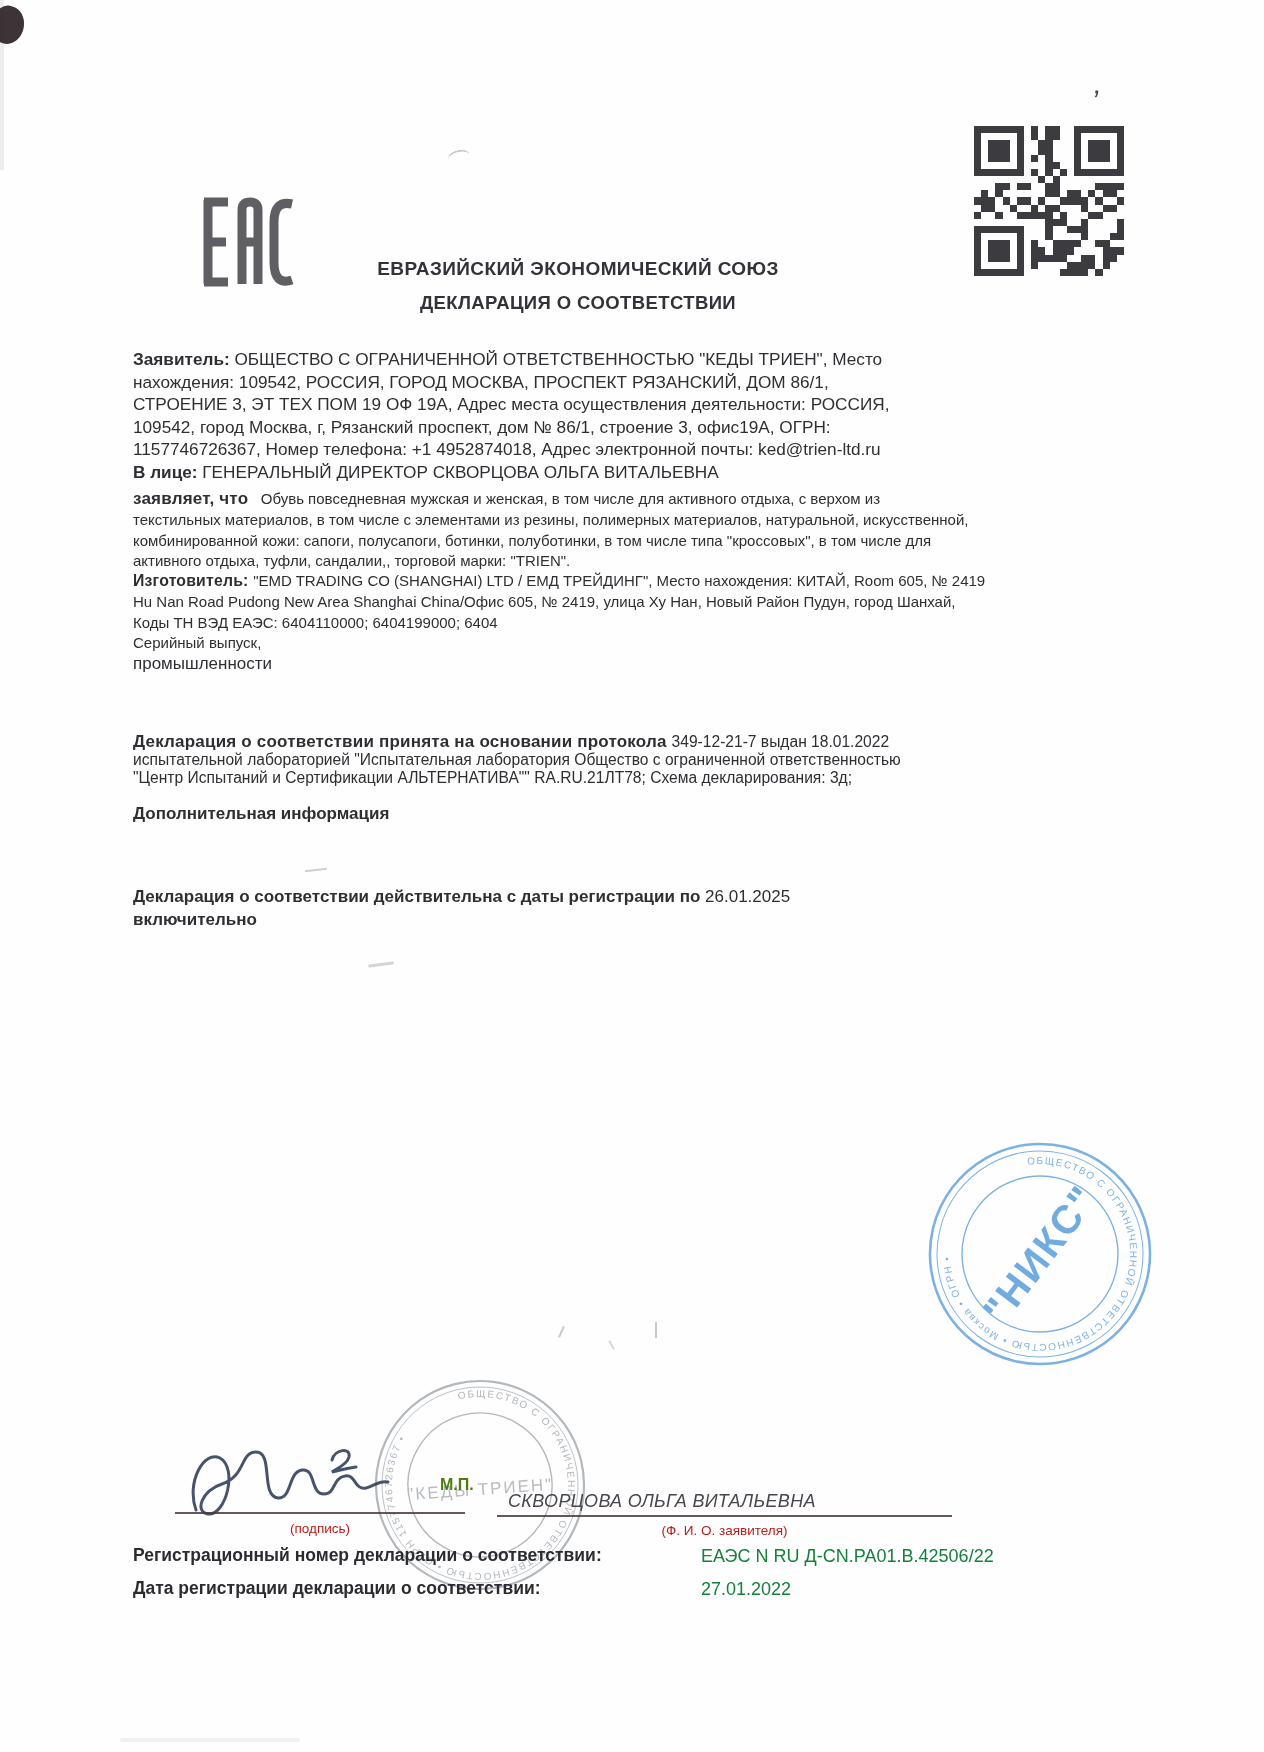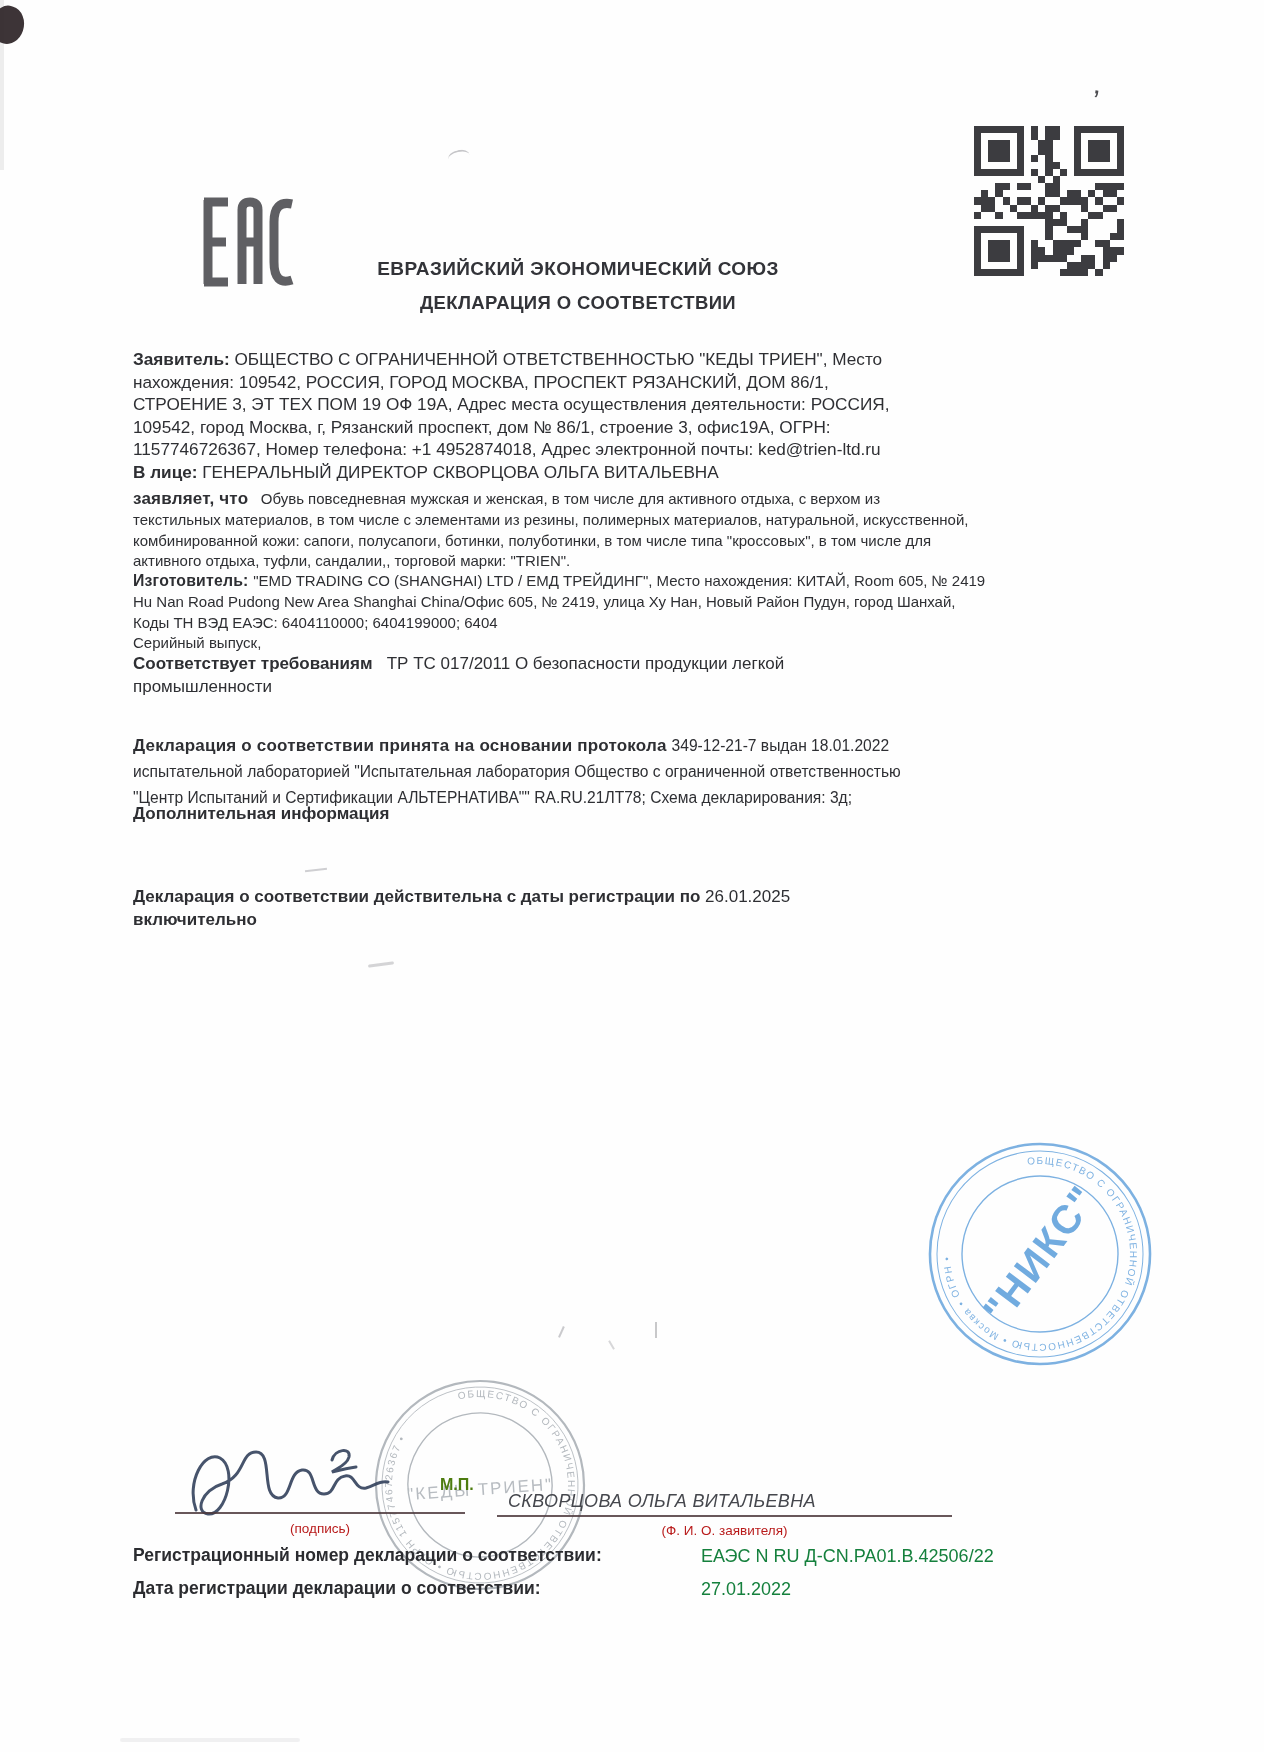--- a/index.html
+++ b/index.html
@@ -14,21 +14,21 @@
   .lead{font-weight:700;font-size:17px;letter-spacing:.2px;}
   .title{position:absolute;left:128px;width:900px;text-align:center;font-weight:700;color:#323338;letter-spacing:.4px;margin-top:36px;}
   .union-title{top:222px;font-size:19px;}
   .doc-title{top:256px;font-size:18.5px;}
   .para{position:absolute;}
   .p-applicant{left:133px;top:303px;font-size:17.2px;line-height:22.6px;margin-top:45px;}
   .p-declares{left:133px;top:489px;font-size:15px;line-height:20.8px;}
   .p-manufacturer{left:133px;top:571px;font-size:15px;line-height:20.8px;}
   .p-manufacturer .lead{font-size:15.8px;}
   .p-conformity{left:133px;top:652px;font-size:17px;line-height:23px;}
-  .p-basis{left:133px;top:733px;font-size:15.6px;line-height:26px;}
+  .p-basis{left:133px;top:733px;font-size:15.6px;line-height:18px;}
   .p-basis .lead{font-size:17px;}
   .p-additional{left:133px;top:804px;font-size:17px;font-weight:700;}
   .p-validity{left:133px;top:886px;font-size:17px;line-height:22.5px;}
   .rule{position:absolute;height:2px;background:#4d393d;opacity:.85;}
   .caption{position:absolute;font-size:13.5px;color:#b91c1c;text-align:center;}
   .foot-label{position:absolute;left:133px;font-size:17.5px;font-weight:700;color:#2b2c30;}
   .foot-value{position:absolute;left:701px;font-size:18px;color:#15803d;}
   .mp{position:absolute;left:440px;top:1476px;font-size:16px;font-weight:700;color:#4d7c0f;}
   .name-value{position:absolute;left:508px;top:1491px;font-size:18px;color:#45474d;letter-spacing:.3px;font-style:italic;}
   .mark{position:absolute;}
@@ -211,21 +211,20 @@
       <div class="tline"><span class="">комбинированной кожи: сапоги, полусапоги, ботинки, полуботинки, в том числе типа "кроссовых", в том числе для</span></div>
       <div class="tline"><span class="">активного отдыха, туфли, сандалии,, торговой марки: "TRIEN".</span></div>
     </div>
   <div class="para p-manufacturer">
       <div class="tline"><span class="lead">Изготовитель: </span><span class="">"EMD TRADING CO (SHANGHAI) LTD / ЕМД ТРЕЙДИНГ", Место нахождения: КИТАЙ, Room 605, № 2419</span></div>
       <div class="tline"><span class="">Hu Nan Road Pudong New Area Shanghai China/Офис 605, № 2419, улица Ху Нан, Новый Район Пудун, город Шанхай,</span></div>
       <div class="tline"><span class="">Коды ТН ВЭД ЕАЭС: 6404110000; 6404199000; 6404</span></div>
       <div class="tline"><span class="">Серийный выпуск,</span></div>
     </div>
   <div class="para p-conformity">
-      <div class="tline"><span class="bold">Соответствует требованиям</span><span class="">&nbsp;&nbsp;&nbsp;ТР ТС 017/2011 О безопасности продукции легкой</span></div>
       <div class="tline"><span class="">промышленности</span></div>
     </div>
   <div class="para p-basis">
       <div class="tline"><span class="lead">Декларация о соответствии принята на основании протокола </span><span class="">349-12-21-7 выдан 18.01.2022</span></div>
       <div class="tline"><span class="">испытательной лабораторией "Испытательная лаборатория Общество с ограниченной ответственностью</span></div>
       <div class="tline"><span class="">"Центр Испытаний и Сертификации АЛЬТЕРНАТИВА"" RA.RU.21ЛТ78; Схема декларирования: 3д;</span></div>
     </div>
   <div class="para p-additional">Дополнительная информация</div>
   <div class="para p-validity">
       <div class="tline"><span class="bold">Декларация о соответствии действительна с даты регистрации по </span><span class="">26.01.2025</span></div>

